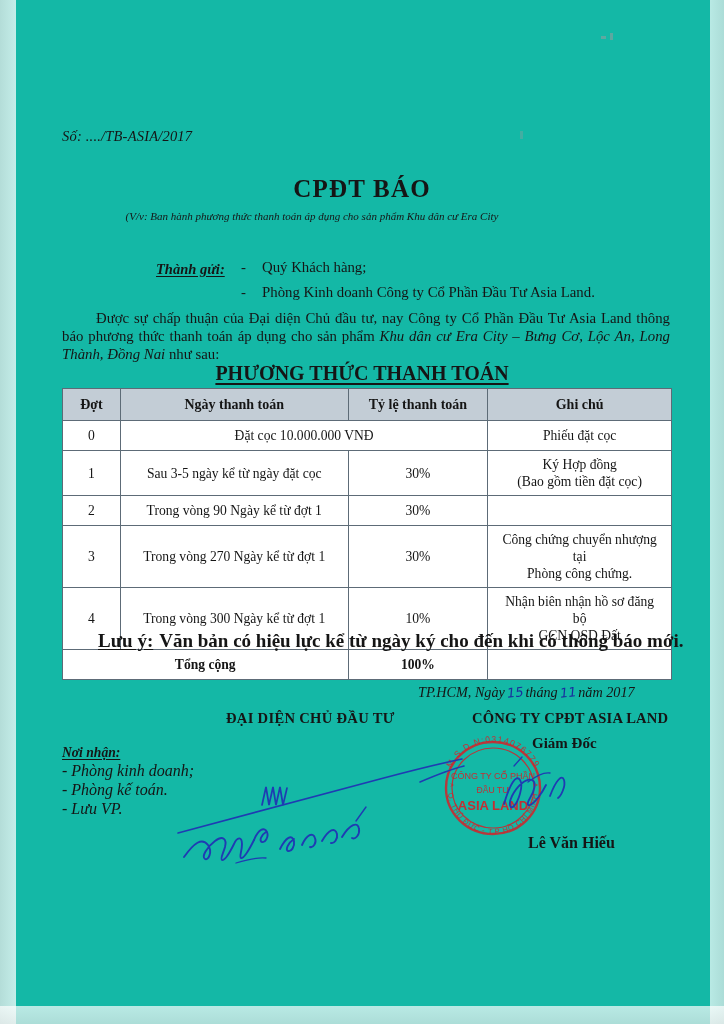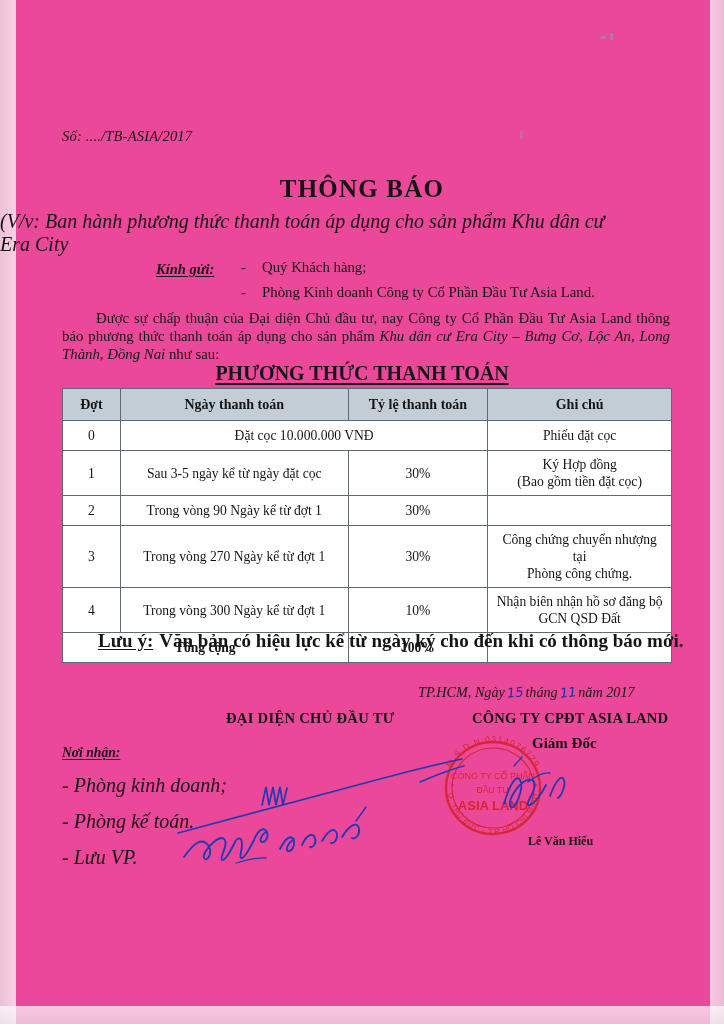--- a/index.html
+++ b/index.html
@@ -7,21 +7,21 @@
   body {
     width: 724px; height: 1024px;
     background: #ffffff;
     font-family: "Liberation Serif", "DejaVu Serif", serif;
     color: #151515;
     position: relative;
     overflow: hidden;
   }
   .page {
     position: absolute; inset: 0;
-    background: #ec4899;
+    background: #14b8a6;
   }
   
   .scan-edge-left {
     position: absolute; left: 0; top: 0; width: 16px; height: 1024px;
     background: linear-gradient(to right, #e9e9e9, #ffffff);
     opacity: .75;
   }
   .scan-edge-right {
     position: absolute; right: 0; top: 0; width: 14px; height: 1024px;
     background: linear-gradient(to left, #ececec, #ffffff);
@@ -41,21 +41,21 @@
     font-style: italic; font-size: 14.5px; letter-spacing: .2px;
   }
 
   .title {
     position: absolute; left: 0; top: 175px; width: 724px;
     text-align: center;
     font-size: 25px; font-weight: bold; letter-spacing: 1.2px;
   }
   .subtitle1 {
     position: absolute; left: 0; top: 210px; width: 624px;
-    font-style: italic; font-size: 20px;
+    text-align: center; font-style: italic; font-size: 11px;
   }
   .subtitle2 {
     position: absolute; left: 0; top: 235px; width: 724px;
     text-align: center; font-style: italic; font-size: 14.5px;
   }
 
   .recipients { position: absolute; left: 156px; top: 259px; width: 520px; }
   .kinh-gui {
     position: absolute; left: 0; top: 2px;
     font-weight: bold; font-style: italic; font-size: 14.5px;
@@ -82,21 +82,21 @@
 
   
   table.pay {
     position: absolute; left: 62px; top: 388px;
     width: 610px;
     border-collapse: collapse;
     font-size: 13.6px;
   }
   table.pay td, table.pay th {
     border: 1px solid #5d6b77;
-    padding: 5px 6px;
+    padding: 5px 14px;
     text-align: center;
     vertical-align: middle;
     line-height: 17px;
   }
   table.pay thead th {
     background: #c3cdd6;
     font-weight: bold;
     height: 32px;
     font-size: 14px;
   }
@@ -141,30 +141,30 @@
   .sign-right-company {
     position: absolute; left: 472px; top: 710px;
     font-size: 14.6px; font-weight: bold; letter-spacing: .2px;
   }
   .sign-right-role {
     position: absolute; left: 532px; top: 735px;
     font-size: 15px; font-weight: bold;
   }
   .sign-right-name {
     position: absolute; left: 528px; top: 834px;
-    font-size: 12px; font-weight: bold;
+    font-size: 16px; font-weight: bold;
   }
 
   .noi-nhan-block { position: absolute; left: 62px; top: 745px; }
   .noi-nhan-title {
     font-weight: bold; font-style: italic; font-size: 13.6px;
     text-decoration: underline; text-underline-offset: 2px;
   }
   .noi-nhan-item {
-    font-style: italic; font-size: 20px; margin-top: 13px;
+    font-style: italic; font-size: 16px; margin-top: 1px;
   }
 
   
   .seal {
     position: absolute; left: 434px; top: 733px;
     width: 118px; height: 106px;
     pointer-events: none;
   }
   .seal svg { width: 118px; height: 106px; }
 
@@ -180,25 +180,25 @@
   <div class="scan-edge-left"></div>
   <div class="scan-edge-right"></div>
   <div class="scan-edge-bottom"></div>
 
   <div class="artifact" style="left:601px;top:36px;width:5px;height:3px;"></div>
   <div class="artifact" style="left:610px;top:33px;width:3px;height:7px;"></div>
   <div class="artifact" style="left:520px;top:131px;width:3px;height:8px;opacity:.35;"></div>
 
   <div class="doc-number">Số: ..../TB-ASIA/2017</div>
 
-  <div class="title">THÔNG BÁO</div>
+  <div class="title">CPĐT BÁO</div>
   <div class="subtitle1">(V/v: Ban hành phương thức thanh toán áp dụng cho sản phẩm Khu dân cư Era City</div>
 
   <div class="recipients">
-    <div class="kinh-gui">Kính gửi:</div>
+    <div class="kinh-gui">Thành gửi:</div>
     <div class="rec-row">
       <span class="rec-dash">-</span>
       <span class="rec-text">Quý Khách hàng;</span>
     </div>
     <div class="rec-row">
       <span class="rec-dash">-</span>
       <span class="rec-text">Phòng Kinh doanh Công ty Cổ Phần Đầu Tư Asia Land.</span>
     </div>
   </div>
 

